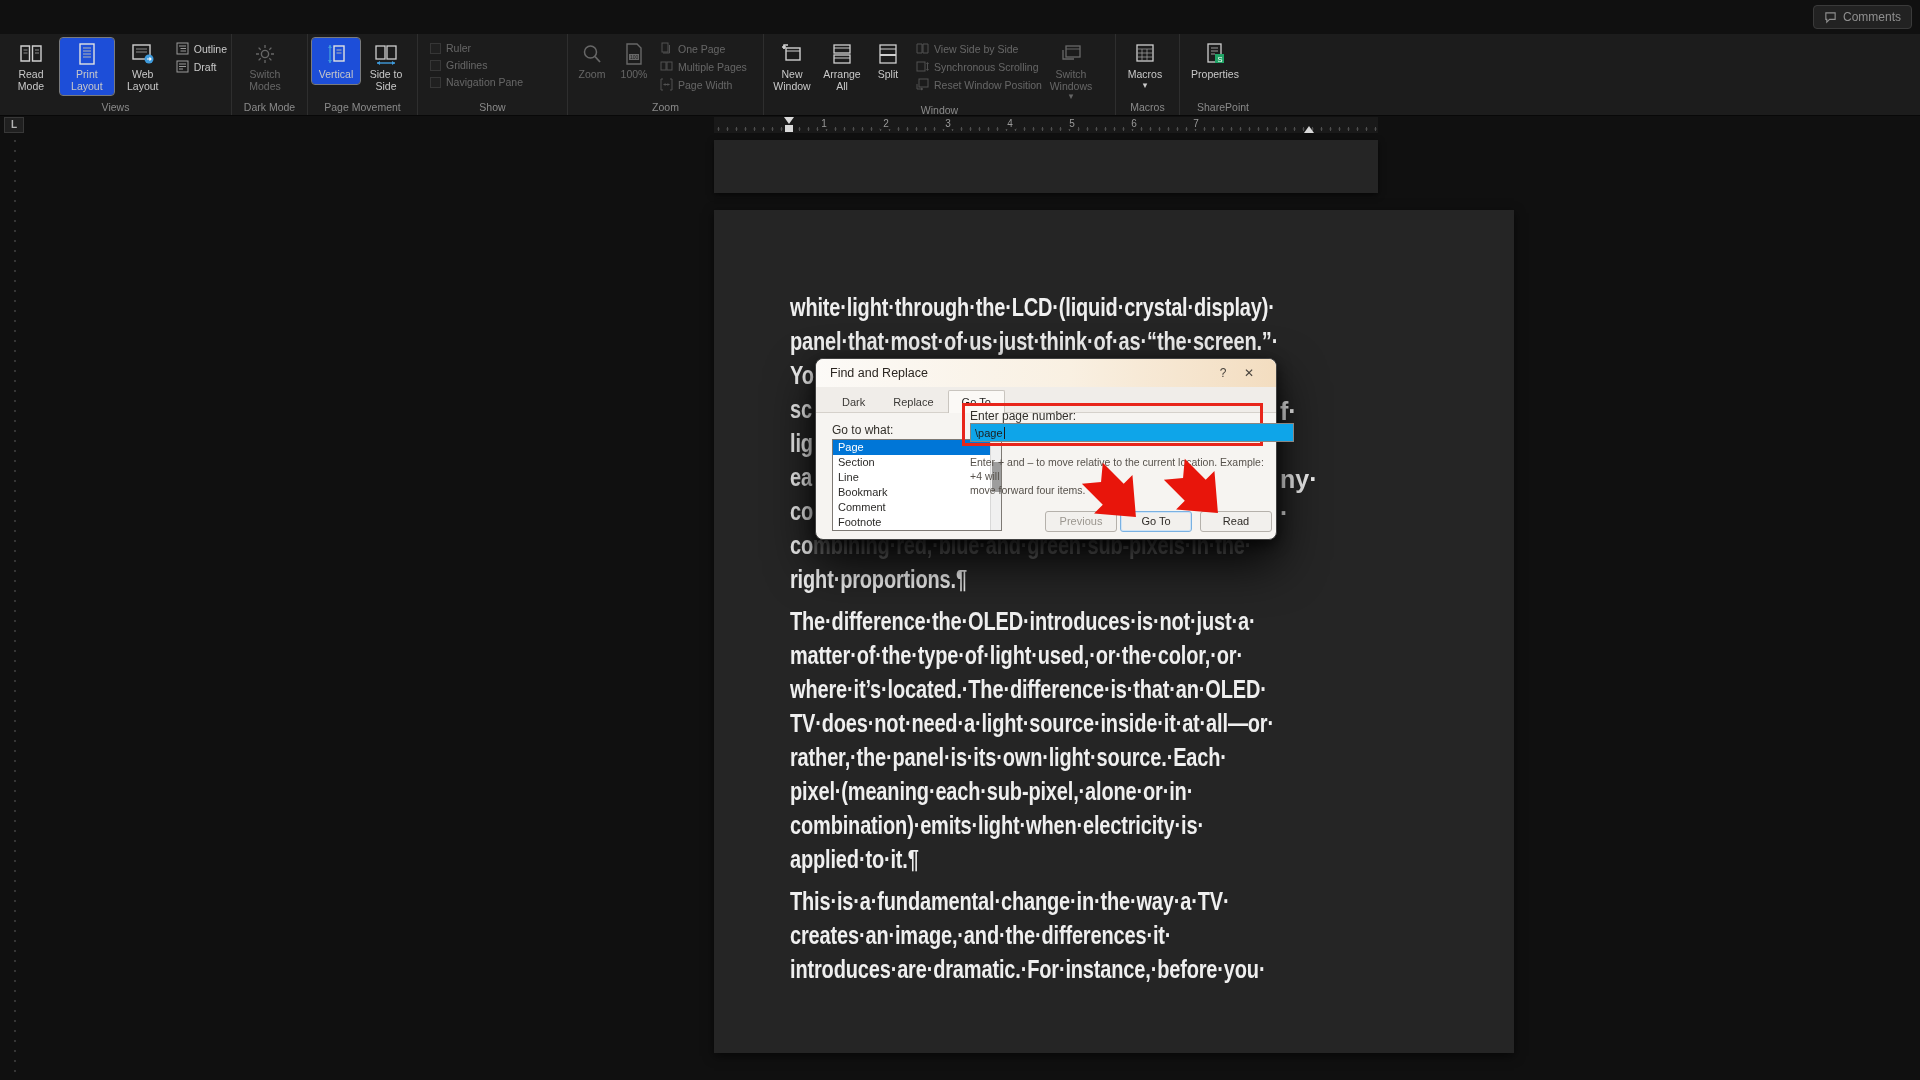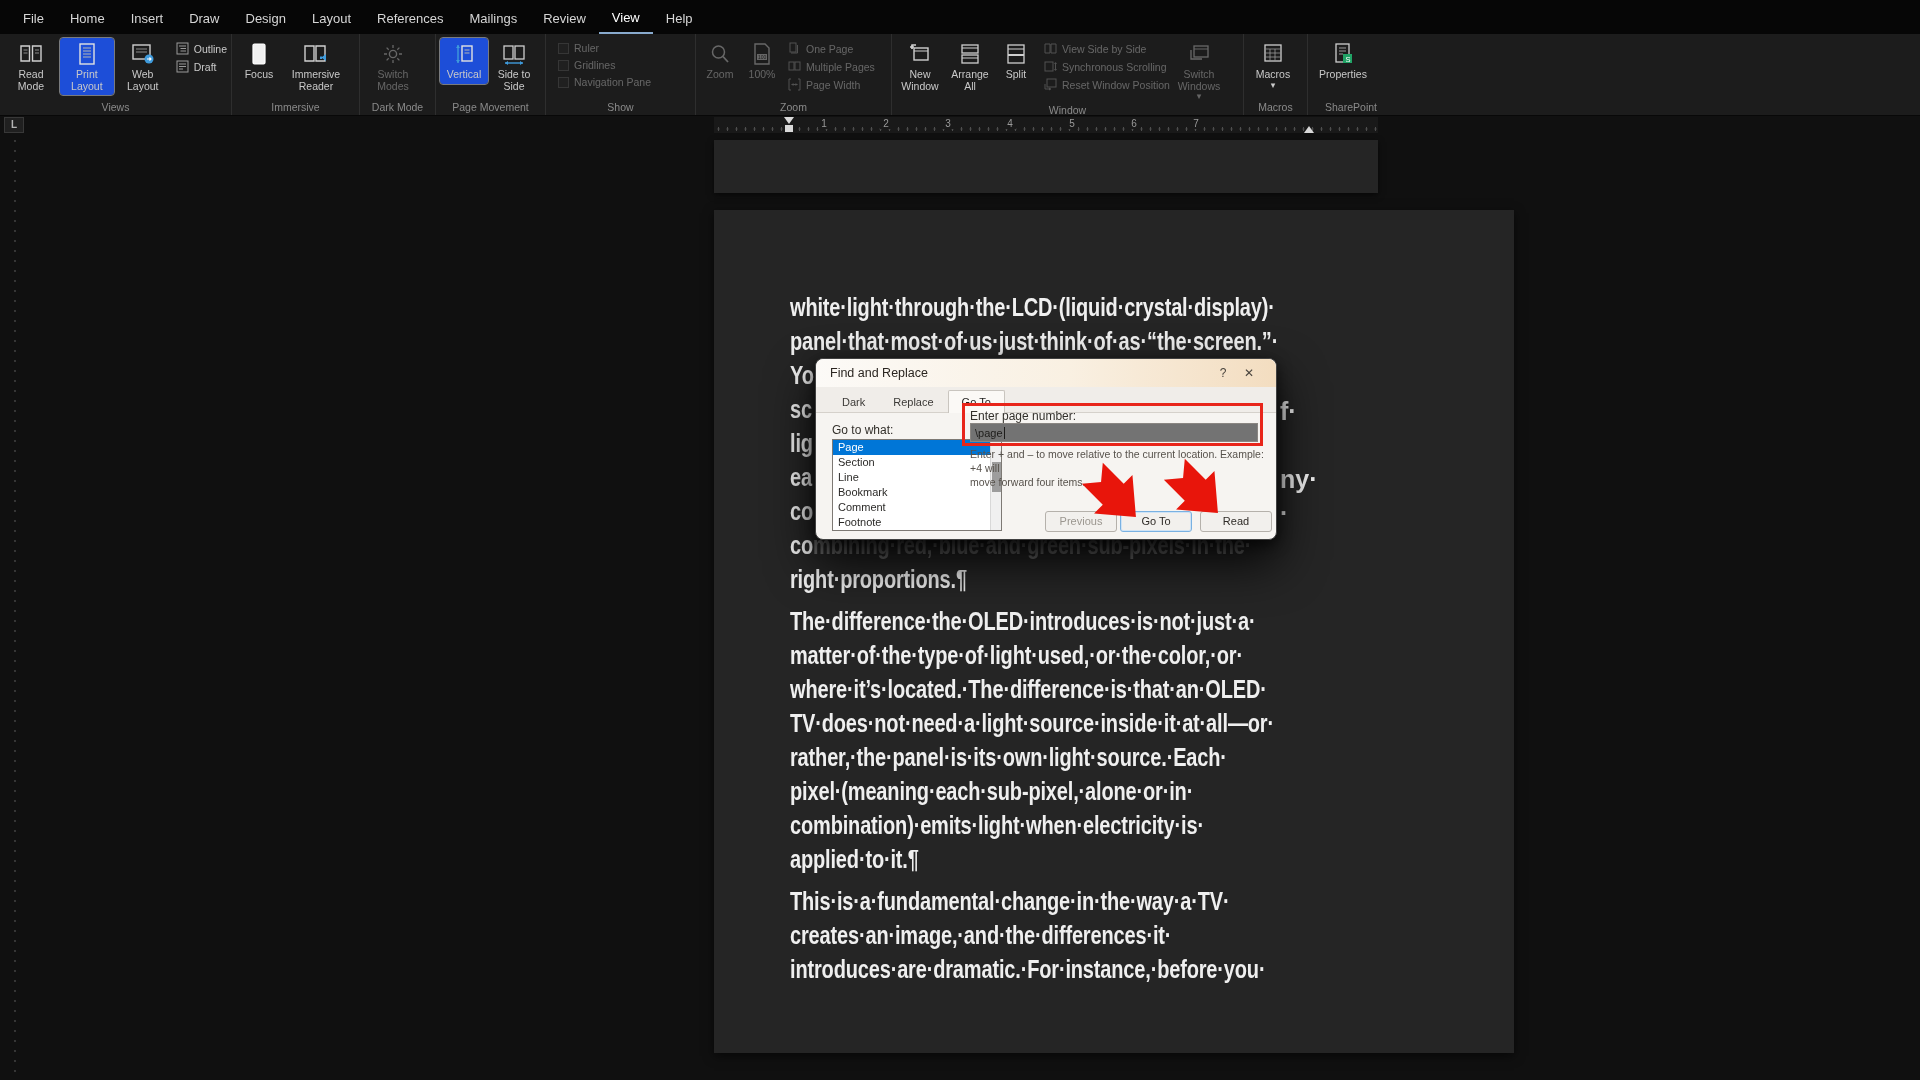--- a/index.html
+++ b/index.html
@@ -63,51 +63,37 @@
   .dtab.active{background:#fbf9f6;border-color:#c9c5bf;border-radius:2px 2px 0 0;color:#1f1e1c;}
   .dlabel{position:absolute;font-size:12px;color:#33302b;}
   .lbl-goto{left:16px;top:64px;}
   .listbox{position:absolute;left:16px;top:80px;width:170px;height:92px;background:#ffffff;border:1px solid #7d7974;overflow:hidden;}
   .litem{height:15px;line-height:15px;padding-left:5px;font-size:11px;color:#2b2a28;}
   .litem.selected{background:#0076d7;color:#fff;}
   .lscroll{position:absolute;right:0;top:0;width:11px;height:100%;background:#f0f0f0;border-left:1px solid #d8d8d8;}
   .lthumb{position:absolute;left:1px;top:22px;width:9px;height:30px;background:#9d9d9d;}
   .redbox{position:absolute;left:146px;top:44px;width:301px;height:43px;border:3px solid #e8251a;z-index:55;}
   .lbl-enter{left:154px;top:50px;z-index:56;}
-  .dinput{position:absolute;left:154px;top:64px;width:288px;height:19px;background:#737373;border:1px solid #8a8682;display:flex;align-items:center;padding-left:4px;font-size:11px;color:#1d1c1a;z-index:56;}
+  .dinput{position:absolute;left:154px;top:64px;width:324px;height:19px;background:#0ea5e9;border:1px solid #8a8682;display:flex;align-items:center;padding-left:4px;font-size:11px;color:#1d1c1a;z-index:56;}
   .icaret{display:inline-block;width:1px;height:12px;background:#1d1c1a;margin-left:1px;}
-  .dhelp{position:absolute;left:154px;top:88px;width:298px;font-size:10.5px;line-height:14px;color:#57524c;}
+  .dhelp{position:absolute;left:154px;top:96px;width:298px;font-size:10.5px;line-height:14px;color:#57524c;}
   .btn{position:absolute;top:152px;height:21px;width:72px;background:#f2f0ed;border:1px solid #b5b1ab;border-radius:3px;font-size:11px;color:#2f2b27;text-align:center;line-height:19px;}
   .btn-prev{left:210px;color:#9b968f;margin-left:19px;}
   .btn-goto{left:304px;border-color:#79b1e2;box-shadow:0 0 0 1px #cfe3f5 inset;}
   .btn-close{left:384px;}
   .arrow{position:absolute;z-index:60;overflow:visible;}
   .arrow polygon{fill:#e8150b;}
   .arrow1{left:262px;top:100px;}
   .arrow2{left:344px;top:96px;}
 </style>
 </head>
 <body>
 
 <div id="stage">
 
-  <div class="menubar">
-
-  <div class="mitem">File</div>
-      <div class="mitem">Home</div>
-      <div class="mitem">Insert</div>
-      <div class="mitem">Draw</div>
-      <div class="mitem">Design</div>
-      <div class="mitem">Layout</div>
-      <div class="mitem">References</div>
-      <div class="mitem">Mailings</div>
-      <div class="mitem">Review</div>
-      <div class="mitem active">View</div>
-      <div class="mitem">Help</div>
-    </div>
   <div class="comments-pill">
     <svg width="13" height="13" viewBox="0 0 14 14">
         <path d="M2 2h10v7H6l-3 3v-3H2z" fill="none" stroke="#8f8f8f" stroke-width="1.2"></path>
       </svg>
     <span>Comments</span>
   </div>
 
   <div class="ribbon">
 
     <div class="rgroup" style="width:232px">
@@ -154,44 +140,20 @@
                 <rect x="1" y="1" width="11" height="11" fill="none" stroke="#9a9a9a"></rect>
                 <path d="M3 4h7M3 6.5h7M3 9h4" stroke="#9a9a9a"></path>
               </svg>
             <span>Draft</span>
           </div>
         </div>
       </div>
       <div class="glabel">Views</div>
     </div>
 
-    <div class="rgroup" style="width:128px">
-      <div class="rgroup-body">
-        <div class="rbtn" style="width:46px">
-          <span class="ric">
-              <svg width="22" height="24" viewBox="0 0 22 24">
-                <rect x="5" y="2" width="12" height="20" rx="1.5" fill="#f0f0f0"></rect>
-                <rect x="5" y="2" width="12" height="20" rx="1.5" fill="none" stroke="#ffffff" stroke-width="1.2"></rect>
-              </svg>
-            </span>
-          <span class="rlbl">Focus</span>
-        </div>
-        <div class="rbtn" style="width:64px">
-          <span class="ric">
-              <svg width="28" height="24" viewBox="0 0 28 24">
-                <path d="M3 4h9v15H3zM14 4h9v15h-9z" fill="none" stroke="#cfcfcf" stroke-width="1.4"></path>
-                <path d="M20 15l4-3v7l-4-3z" fill="#3f9bdc"></path>
-                <path d="M19 14.5v2.5" stroke="#3f9bdc" stroke-width="2"></path>
-              </svg>
-            </span>
-          <span class="rlbl">Immersive Reader</span>
-        </div>
-      </div>
-      <div class="glabel">Immersive</div>
-    </div>
 
     <div class="rgroup" style="width:76px">
       <div class="rgroup-body">
         <div class="rbtn dis" style="width:58px">
           <span class="ric">
               <svg width="24" height="24" viewBox="0 0 24 24">
                 <circle cx="12" cy="12" r="3.6" fill="none" stroke="#cfcfcf" stroke-width="1.4"></circle>
                 <path d="M12 3v3M12 18v3M3 12h3M18 12h3M5.6 5.6l2.1 2.1M16.3 16.3l2.1 2.1M18.4 5.6l-2.1 2.1M7.7 16.3l-2.1 2.1" stroke="#cfcfcf" stroke-width="1.3"></path>
               </svg>
             </span>

